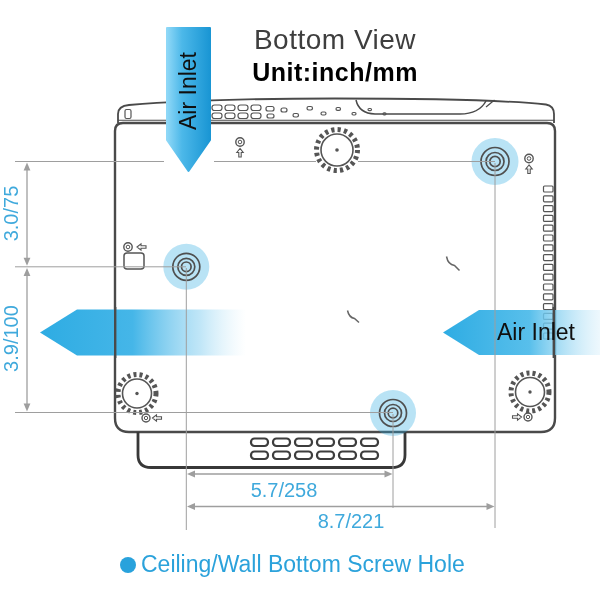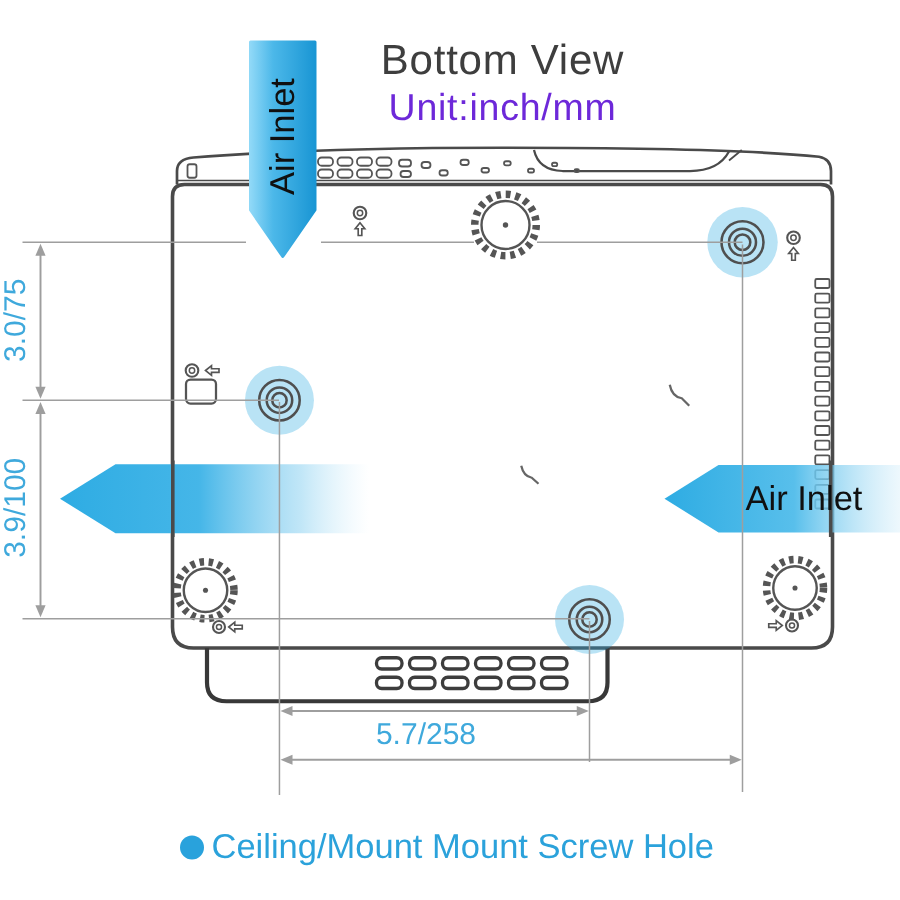--- a/index.html
+++ b/index.html
@@ -3,21 +3,21 @@
 <meta charset="utf-8">
 <style>
   html,body{margin:0;padding:0;background:#fff;}
   #stage{position:relative;width:600px;height:600px;background:#fff;overflow:hidden;
          font-family:"Liberation Sans",sans-serif;}
   #stage svg{position:absolute;left:0;top:0;}
   .txt{position:absolute;white-space:nowrap;}
   .title-main{left:180px;top:24px;width:310px;text-align:center;
               font-size:28px;font-weight:500;letter-spacing:.5px;color:#3e3e3e;}
   .title-unit{left:180px;top:58px;width:310px;text-align:center;
-              font-size:25px;font-weight:400;letter-spacing:.5px;color:#6d28d9;}
+              font-size:25px;font-weight:700;letter-spacing:.5px;color:#000000;}
   .banner-label{font-size:23px;font-weight:500;color:#101010;text-align:center;}
   .banner-top-label{left:138px;top:78px;width:100px;height:26px;
                     transform:rotate(-90deg);transform-origin:center;}
   .banner-left-label{left:57px;top:319px;width:160px;}
   .banner-right-label{left:456px;top:319px;width:160px;}
   .dim-label{font-size:20px;font-weight:500;color:#3fa9dc;text-align:center;}
   .dim-v1{left:-29px;top:202px;width:80px;transform:rotate(-90deg);transform-origin:center;}
   .dim-v2{left:-29px;top:327px;width:80px;transform:rotate(-90deg);transform-origin:center;}
   .dim-h1{left:224px;top:479px;width:120px;}
   .dim-h2{left:291px;top:510px;width:120px;}
@@ -229,18 +229,19 @@
 
   <div class="txt title-main">Bottom View</div>
   <div class="txt title-unit">Unit:inch/mm</div>
 
   <div class="txt banner-label banner-top-label">Air Inlet</div>
   <div class="txt banner-label banner-right-label">Air Inlet</div>
 
   <div class="txt dim-label dim-v1">3.0/75</div>
   <div class="txt dim-label dim-v2">3.9/100</div>
   <div class="txt dim-label dim-h1">5.7/258</div>
+  <div class="txt dim-label dim-h2">8.7/221</div>
 
   <div class="legend">
     <span class="legend-dot"></span>
-    <span class="legend-text">Ceiling/Mount Mount Screw Hole</span>
+    <span class="legend-text">Ceiling/Wall Bottom Screw Hole</span>
   </div>
 </div>
 
 </body></html>

